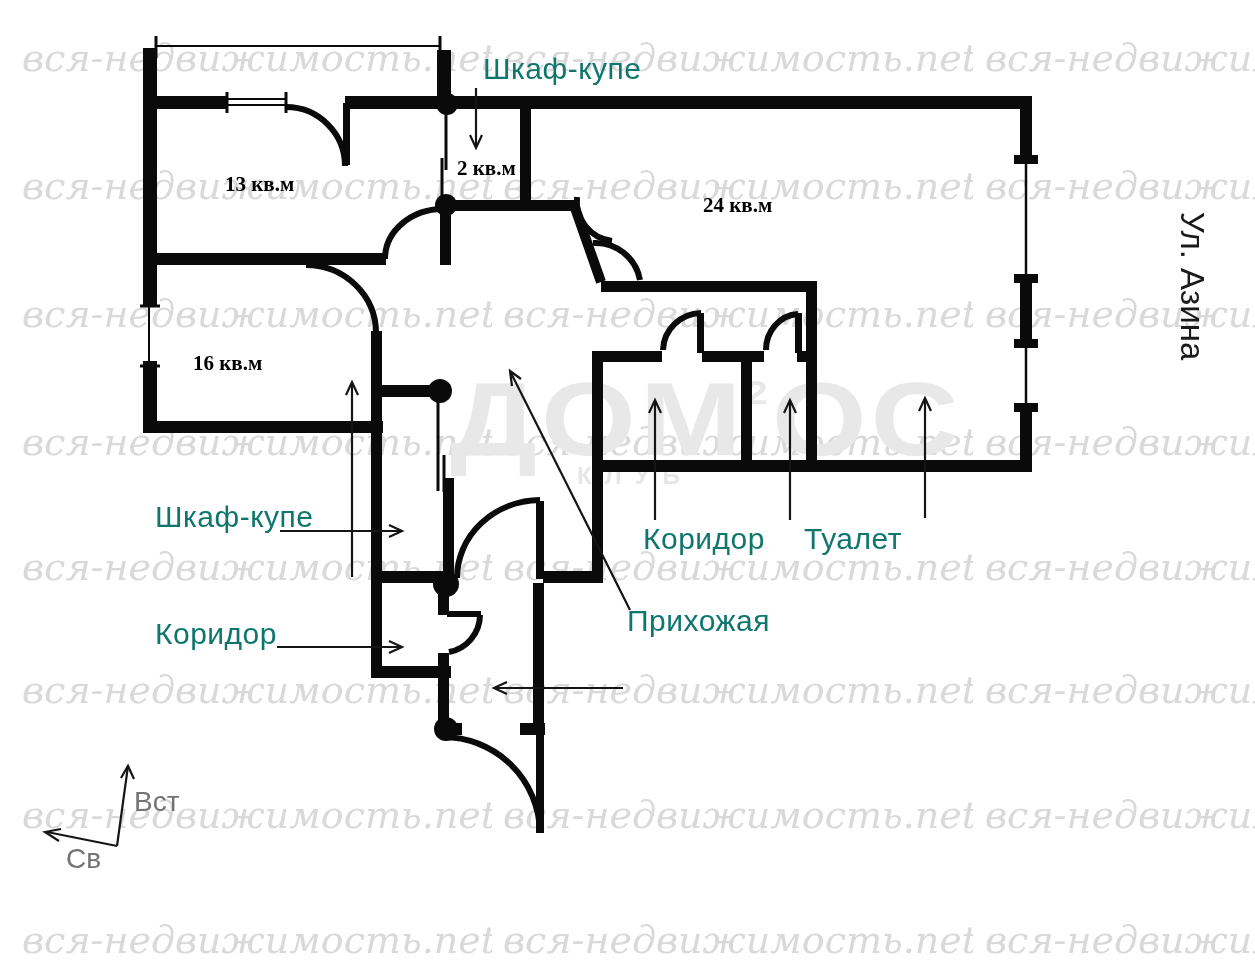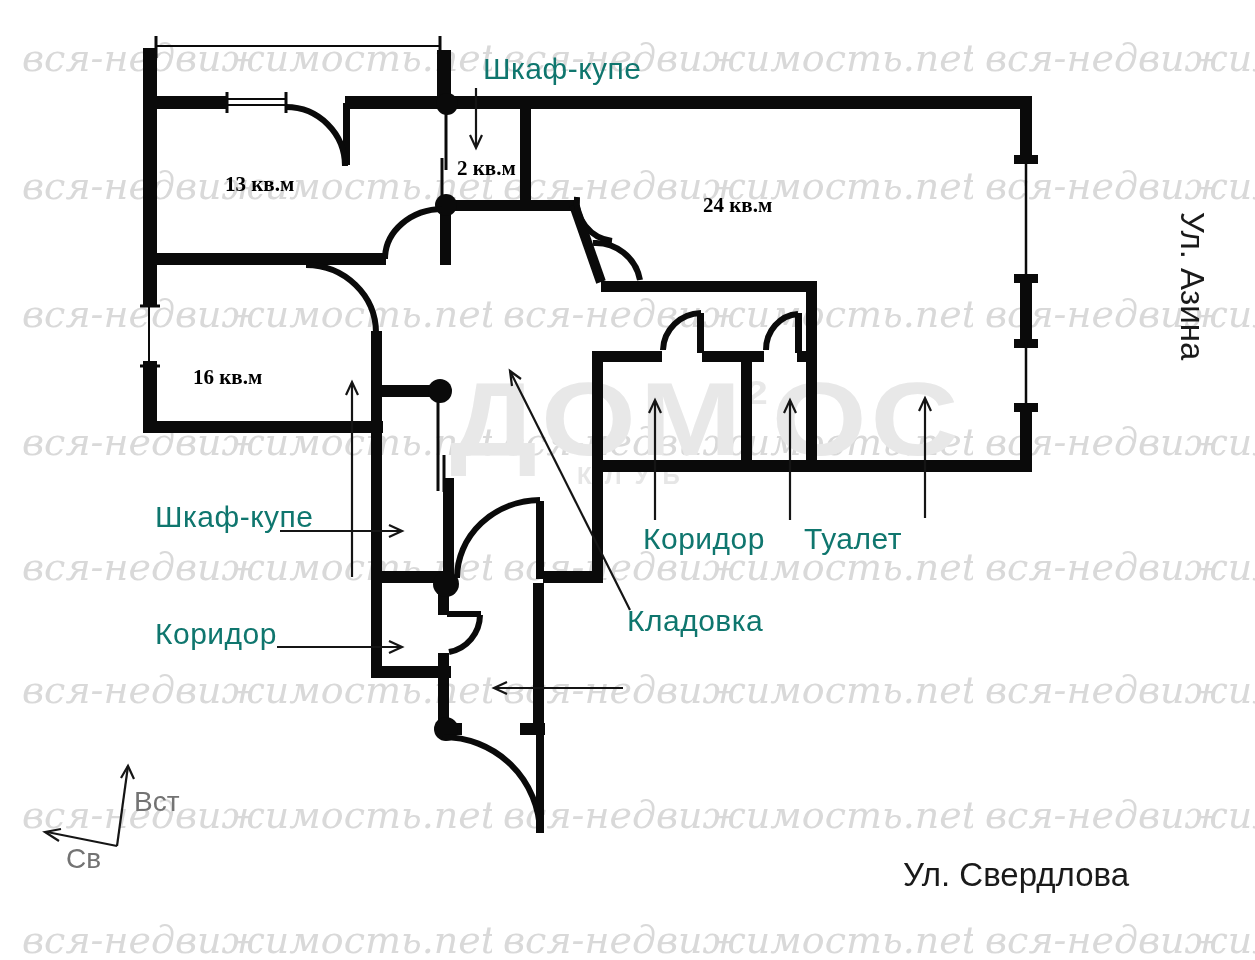--- a/index.html
+++ b/index.html
@@ -170,24 +170,23 @@
       <polyline points="121,778 128,766 134,779"></polyline>
       <line x1="117" y1="846" x2="47" y2="832"></line>
       <polyline points="61,829 45,832 59,841"></polyline>
     </g>
   </svg>
 
   <div class="lbl" style="left:483px;top:52px">Шкаф-купе</div>
   <div class="area" style="left:457px;top:156px">2 кв.м</div>
   <div class="area" style="left:225px;top:172px">13 кв.м</div>
   <div class="area" style="left:703px;top:193px">24 кв.м</div>
-  <div class="area" style="left:193px;top:365px">16 кв.м</div>
+  <div class="area" style="left:193px;top:351px">16 кв.м</div>
   <div class="lbl" style="left:155px;top:500px">Шкаф-купе</div>
   <div class="lbl" style="left:155px;top:617px">Коридор</div>
   <div class="lbl" style="left:643px;top:522px">Коридор</div>
   <div class="lbl" style="left:804px;top:522px">Туалет</div>
-  <div class="lbl" style="left:627px;top:604px">Кладовка</div>
+  <div class="lbl" style="left:627px;top:604px">Прихожая</div>
   <div class="street" id="lbl-azina" style="left:1087px;top:267px">Ул. Азина</div>
-  <div class="street" style="left:903px;top:856px">Ул. Свердлова</div>
   <div class="compass-lbl" style="left:134px;top:786px">Вст</div>
   <div class="compass-lbl" style="left:66px;top:843px">Св</div>
 
 </div>
 
 </body></html>

